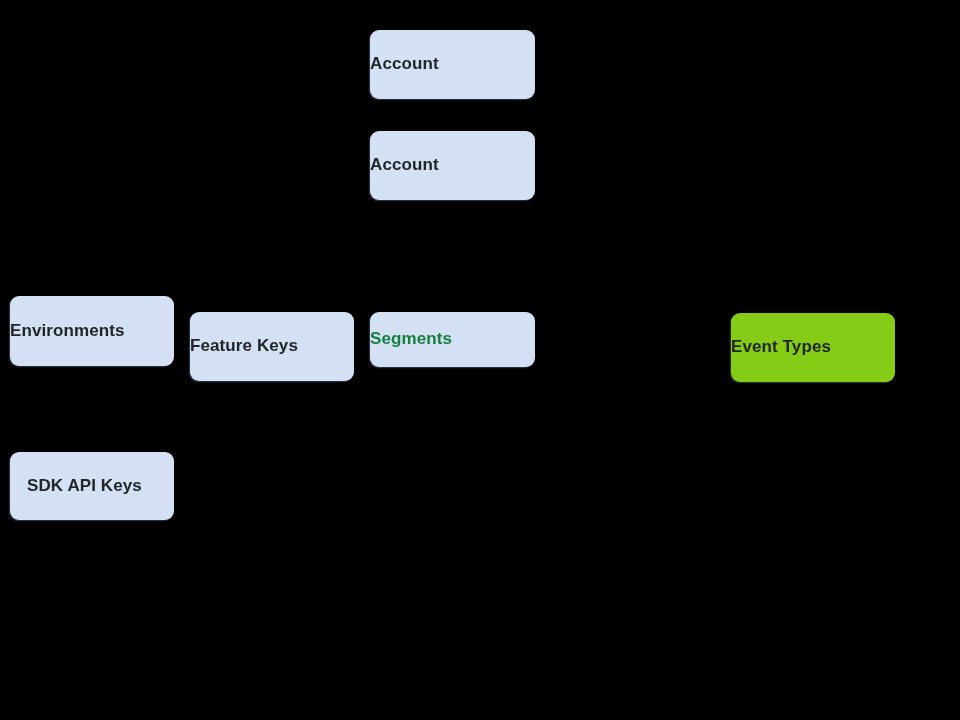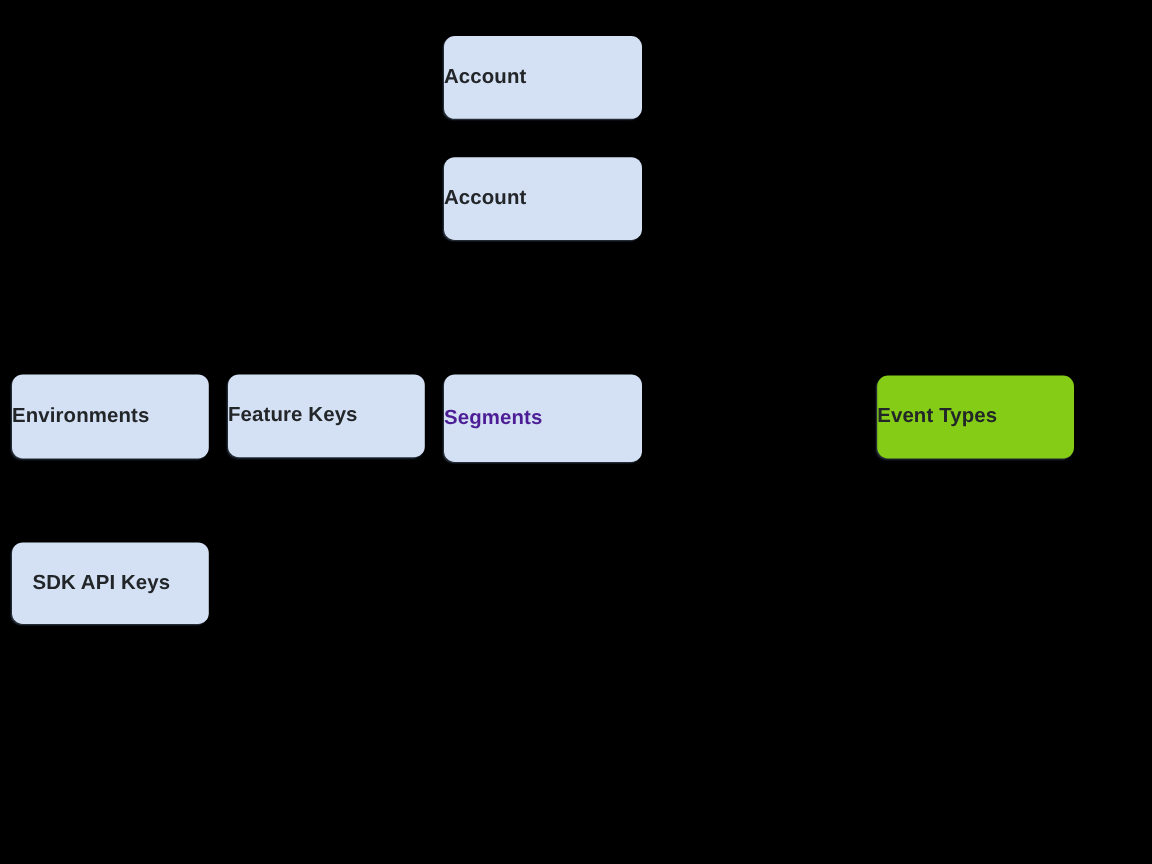--- a/index.html
+++ b/index.html
@@ -48,27 +48,27 @@
       <div class="node" style="left: 370px; top: 30px; width: 165px; height: 69px; background: rgb(212, 225, 244); color: rgb(35, 38, 41);">
         <span class="node-label">Account</span>
       </div>
     </div>
     <div style="position: absolute; left: 0px; top: 0px; width: 100%; height: 100%;">
       <div class="node" style="left: 370px; top: 131px; width: 165px; height: 69px; background: rgb(212, 225, 244); color: rgb(35, 38, 41);">
         <span class="node-label">Account</span>
       </div>
     </div>
     <div style="position: absolute; left: 0px; top: 0px; width: 100%; height: 100%;">
-      <div class="node" style="left: 10px; top: 312px; width: 164px; height: 70px; background: rgb(212, 225, 244); color: rgb(35, 38, 41);">
+      <div class="node" style="left: 10px; top: 296px; width: 164px; height: 70px; background: rgb(212, 225, 244); color: rgb(35, 38, 41);">
         <span class="node-label">Environments</span>
       </div>
       <div class="node" style="left: 190px; top: 312px; width: 164px; height: 69px; background: rgb(212, 225, 244); color: rgb(35, 38, 41);">
         <span class="node-label">Feature Keys</span>
       </div>
-      <div class="node" style="left: 370px; top: 312px; width: 165px; height: 73px; background: rgb(212, 225, 244); color: #4c1d95;">
+      <div class="node" style="left: 370px; top: 312px; width: 165px; height: 55px; background: rgb(212, 225, 244); color: #15803d;">
         <span class="node-label">Segments</span>
       </div>
       <div class="node" style="left: 731px; top: 313px; width: 164px; height: 69px; background: #84cc16; color: rgb(35, 38, 41);">
         <span class="node-label">Event Types</span>
       </div>
     </div>
     <div style="position: absolute; left: 0px; top: 0px; width: 100%; height: 100%;">
       <div class="node" style="left: 10px; top: 452px; width: 164px; height: 68px; background: rgb(212, 225, 244); color: rgb(35, 38, 41); padding-left: 17px;">
         <span class="node-label">SDK API Keys</span>
       </div>

